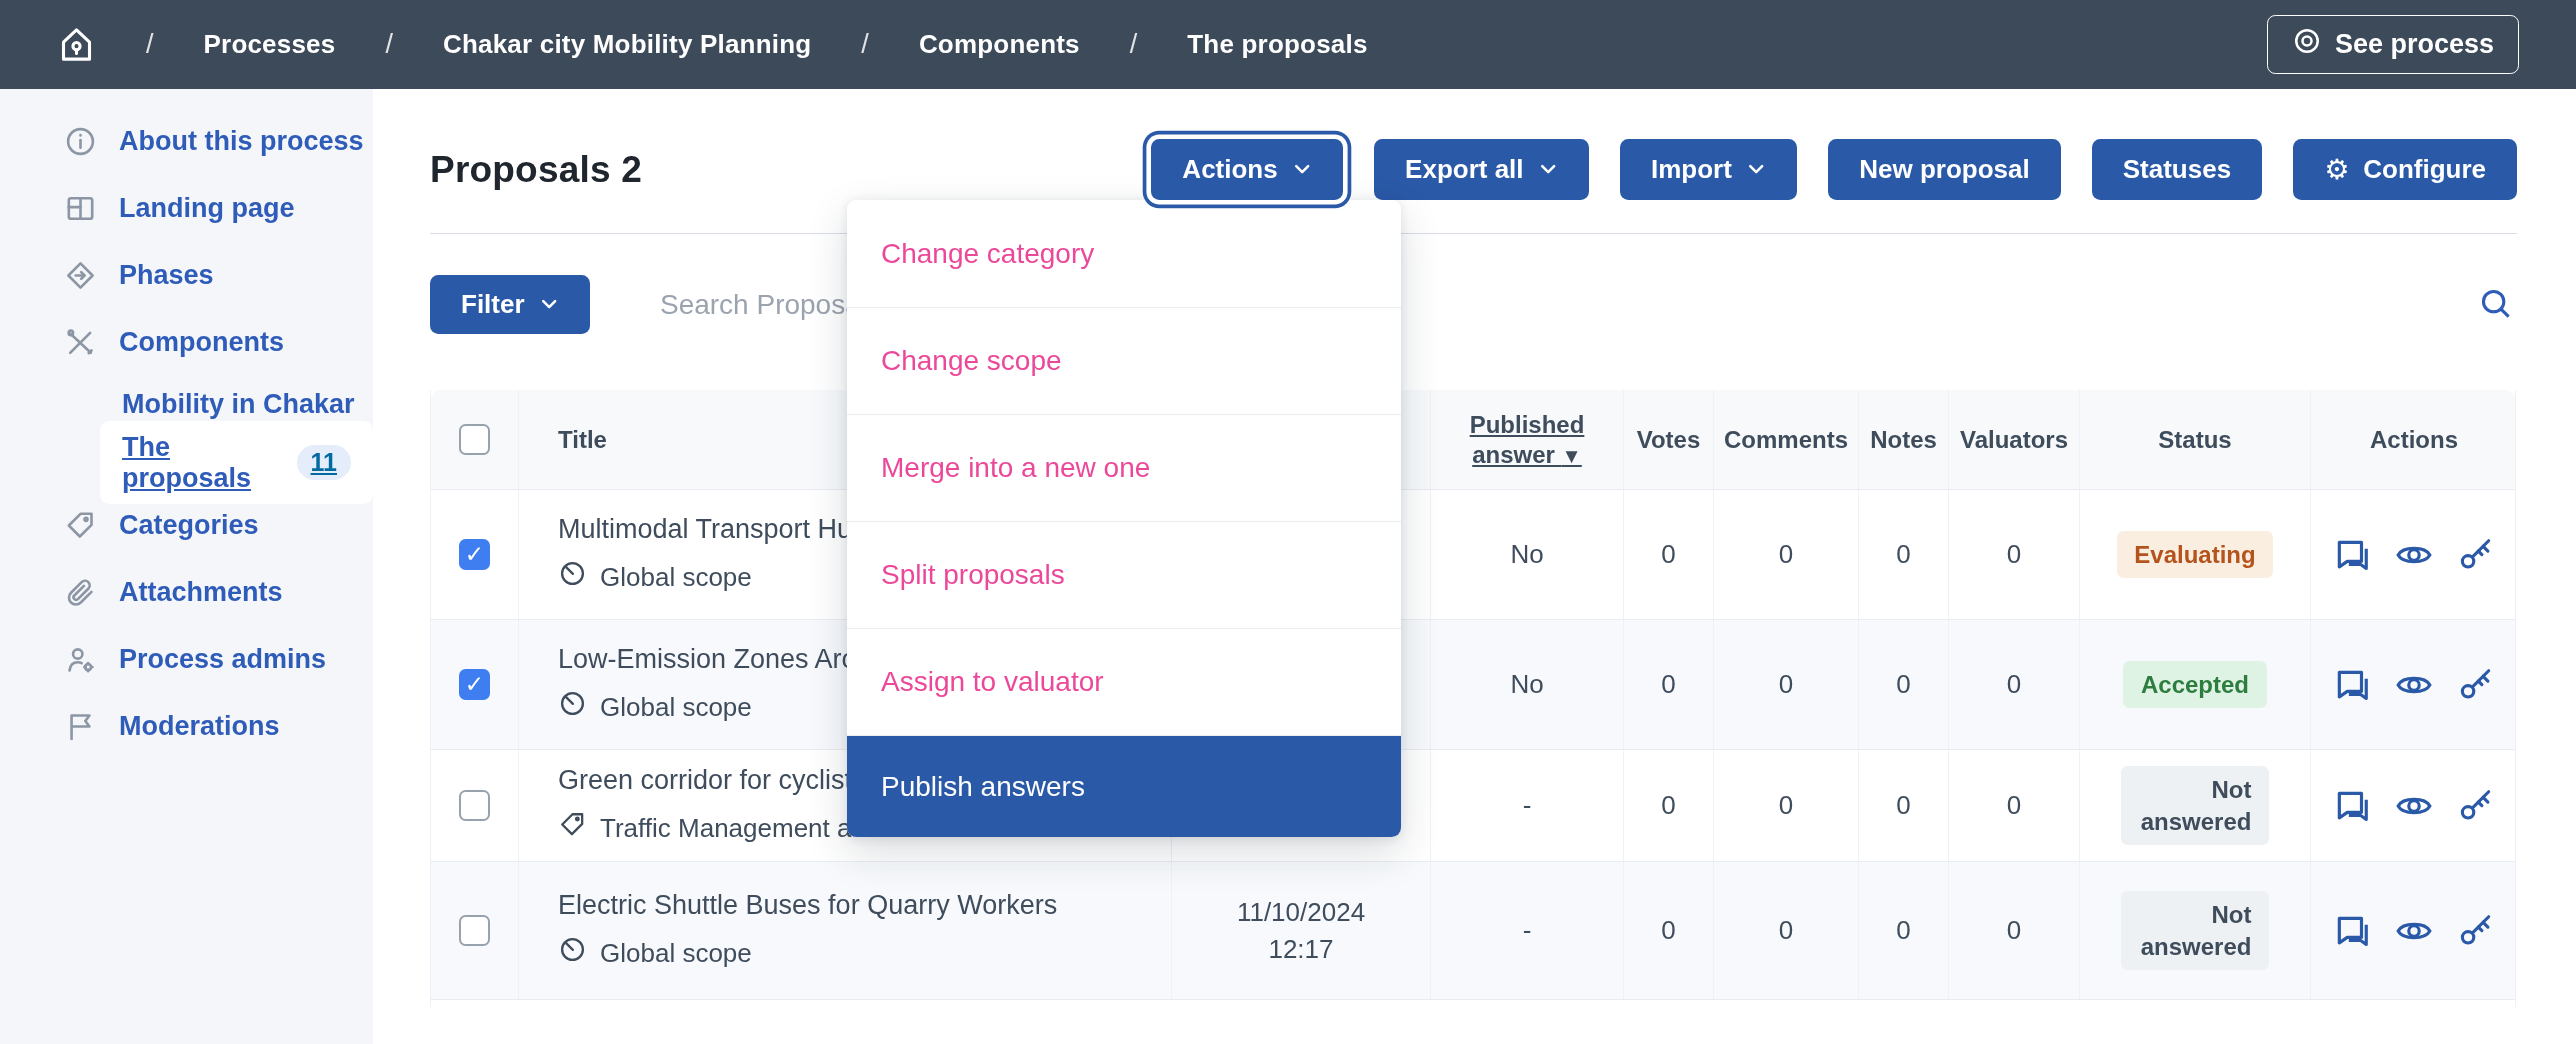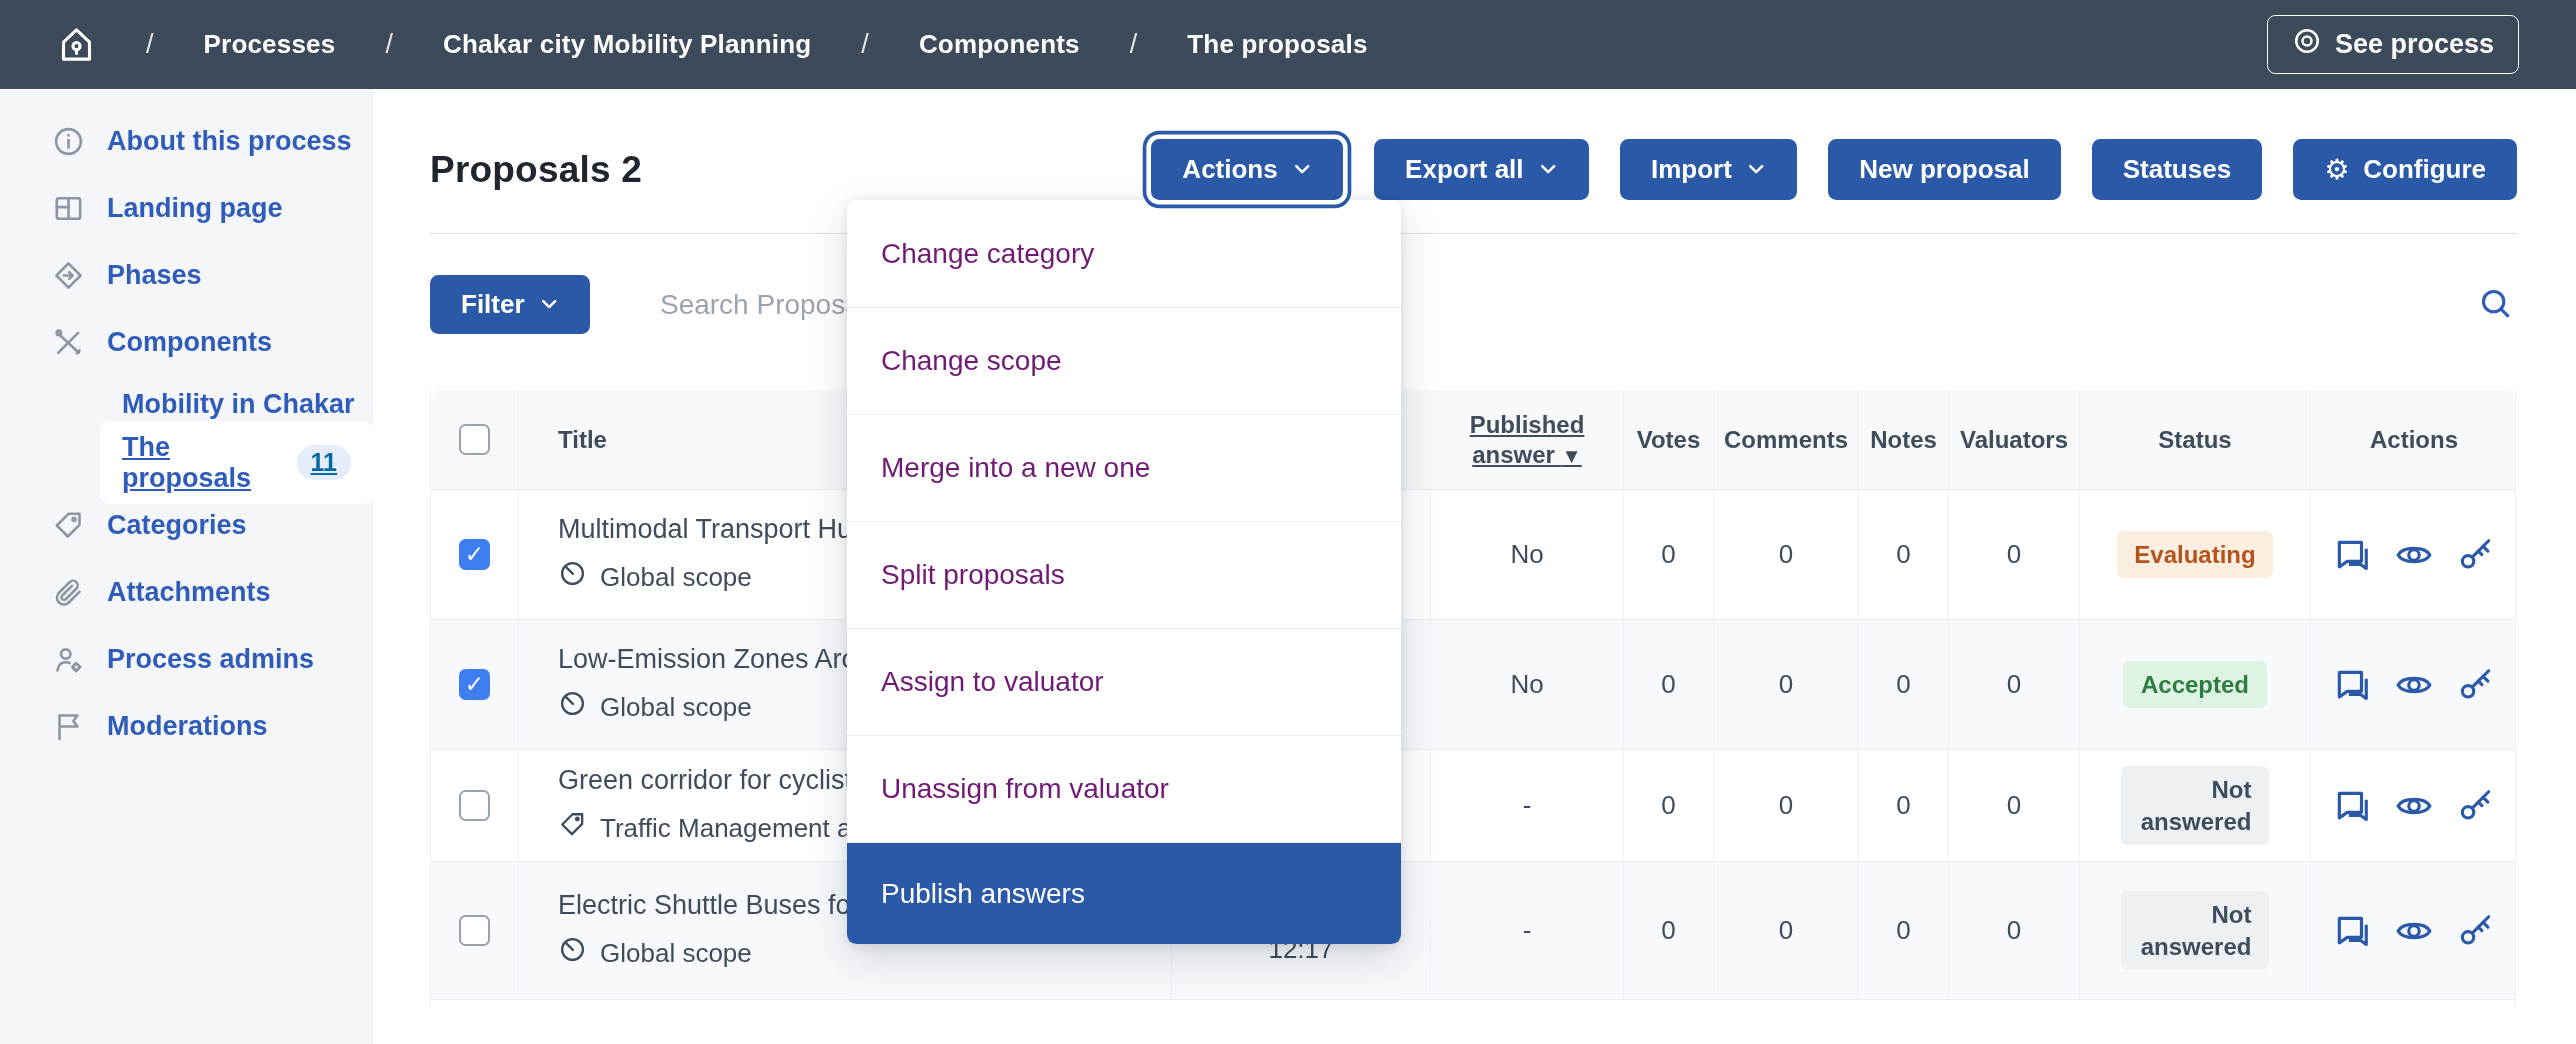--- a/index.html
+++ b/index.html
@@ -12,21 +12,21 @@
   .home-btn { display:flex; align-items:center; color:#fff; cursor:pointer; }
   .home-btn svg { width:39px; height:39px; }
   .crumb-sep { color:rgba(255,255,255,.85); font-size:27px; font-weight:400; }
   .crumb { font-size:26px; font-weight:700; letter-spacing:0.2px; cursor:pointer; }
   .see-process { margin-left:auto; display:flex; align-items:center; gap:13px; border:1.9px solid #fff; border-radius:8.3px; padding:10.2px 24px; font-size:27px; font-weight:700; cursor:pointer; background:transparent; color:#fff; }
   .see-process svg { width:30px; height:30px; }
 
   
   .layout { display:flex; height:956px; }
   .sidebar { width:373px; background:#f4f6f9; padding-top:18.5px; flex-shrink:0; }
-  .side-item { height:67px; display:flex; align-items:center; gap:22px; padding-left:52px; cursor:pointer; }
+  .side-item { height:67px; display:flex; align-items:center; gap:22px; padding-left:52px; cursor:pointer;margin-left:12px; }
   .side-item .ic { width:33px; height:33px; color:#8c96a4; flex-shrink:0; display:flex; }
   .side-item .ic svg { width:100%; height:100%; }
   .side-label { color:#2e5cb8; font-size:27px; font-weight:600; }
   .sub-list { }
   .sub-item { height:58px; display:flex; align-items:center; padding-left:122px; cursor:pointer; }
   .sub-label { color:#2e5cb8; font-size:27px; font-weight:600; }
   .active-card { display:flex; align-items:center; gap:18.5px; background:#ffffff; border-radius:9.3px; padding:10.2px 22px; margin-left:-22px; }
   .active-card .sub-label { font-weight:700; text-decoration:underline; }
   .count-badge { background:#e5edfa; color:#0369a1; font-size:25px; font-weight:700; text-decoration:underline; border-radius:925px; padding:2.8px 14px; }
 
@@ -70,21 +70,21 @@
   .badge.evaluating { background:#faeee1; color:#b4541c; }
   .badge.accepted { background:#def3e3; color:#2d7d3f; }
   .badge.not_answered { background:#eef1f4; color:#3e4c5c; max-width:148px;text-align:right; }
   .row-actions { gap:24px; }
   .icon-btn { background:none; border:none; padding:0; color:#2a59a7; cursor:pointer; display:flex; }
   .icon-btn svg { width:38px; height:38px; }
   .row-stub { height:8.3px; background:#fff; border-top:0.9px solid #e9edf2; }
 
   
   .dropdown { position:absolute; left:847px; top:200px; width:554px; background:#fff; border-radius:9.3px; box-shadow:0 15px 41px rgba(25,35,55,.16), 0 1.9px 9.3px rgba(25,35,55,.10); z-index:50; overflow:hidden; }
-  .menu-item { height:107px; display:flex; align-items:center; padding:0 34px; font-size:28px; color:#701a75; cursor:pointer; border-top:0.9px solid #ececec; background:#fff; }
+  .menu-item { height:107px; display:flex; align-items:center; padding:0 34px; font-size:28px; color:#ec4899; cursor:pointer; border-top:0.9px solid #ececec; background:#fff; }
   .menu-item:first-child { border-top:none; }
   .menu-item.highlight { background:#2a59a7; color:#fff; height:102px; border-top:0.9px solid #ececec; }
 </style>
 </head>
 <body>
 
 <header class="topbar">
   <nav class="crumb-wrap" id="breadcrumb">
       <span class="home-btn">
         <svg viewBox="0 0 24 24" fill="none" stroke="currentColor" stroke-width="1.9" stroke-linecap="round" stroke-linejoin="round">
@@ -522,16 +522,15 @@
       </div>
   </main>
 </div>
 
 <div class="dropdown" id="actions-menu">
     <div class="menu-item">Change category</div>
     <div class="menu-item">Change scope</div>
     <div class="menu-item">Merge into a new one</div>
     <div class="menu-item">Split proposals</div>
     <div class="menu-item">Assign to valuator</div>
-    <div class="menu-item">Unassign from valuator</div>
     <div class="menu-item highlight">Publish answers</div>
   </div>
 
 
 </body></html>

